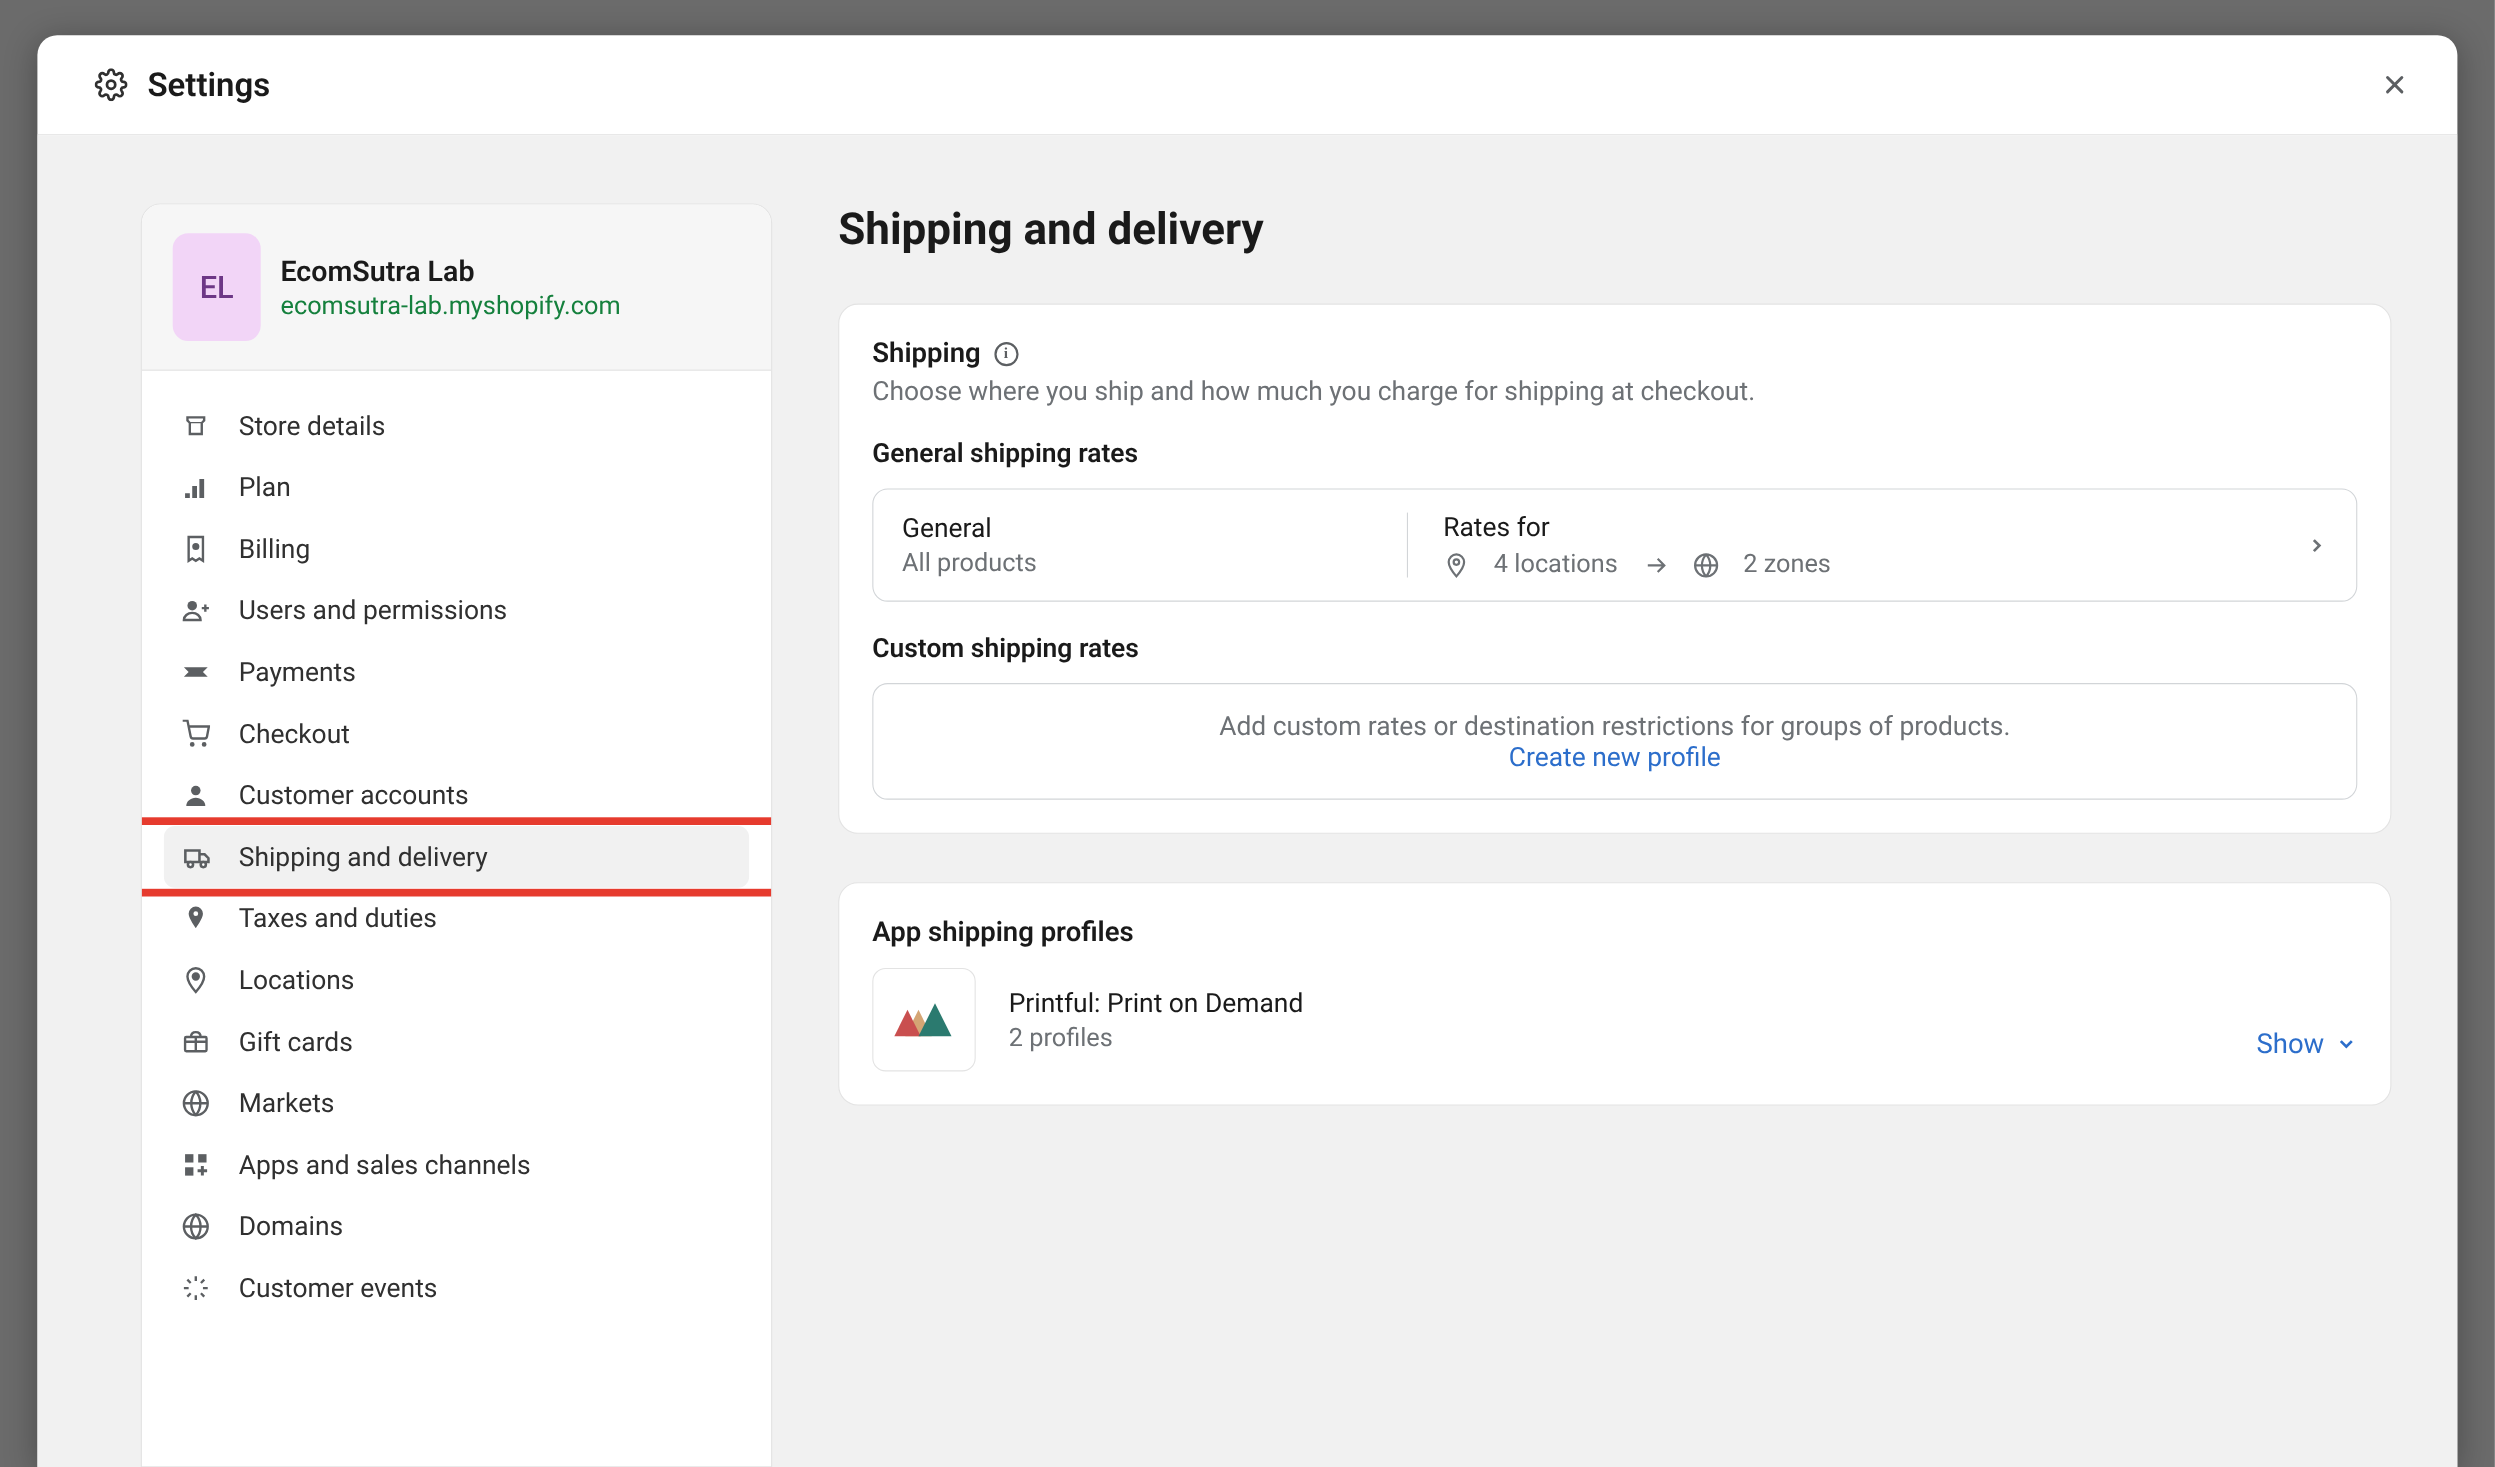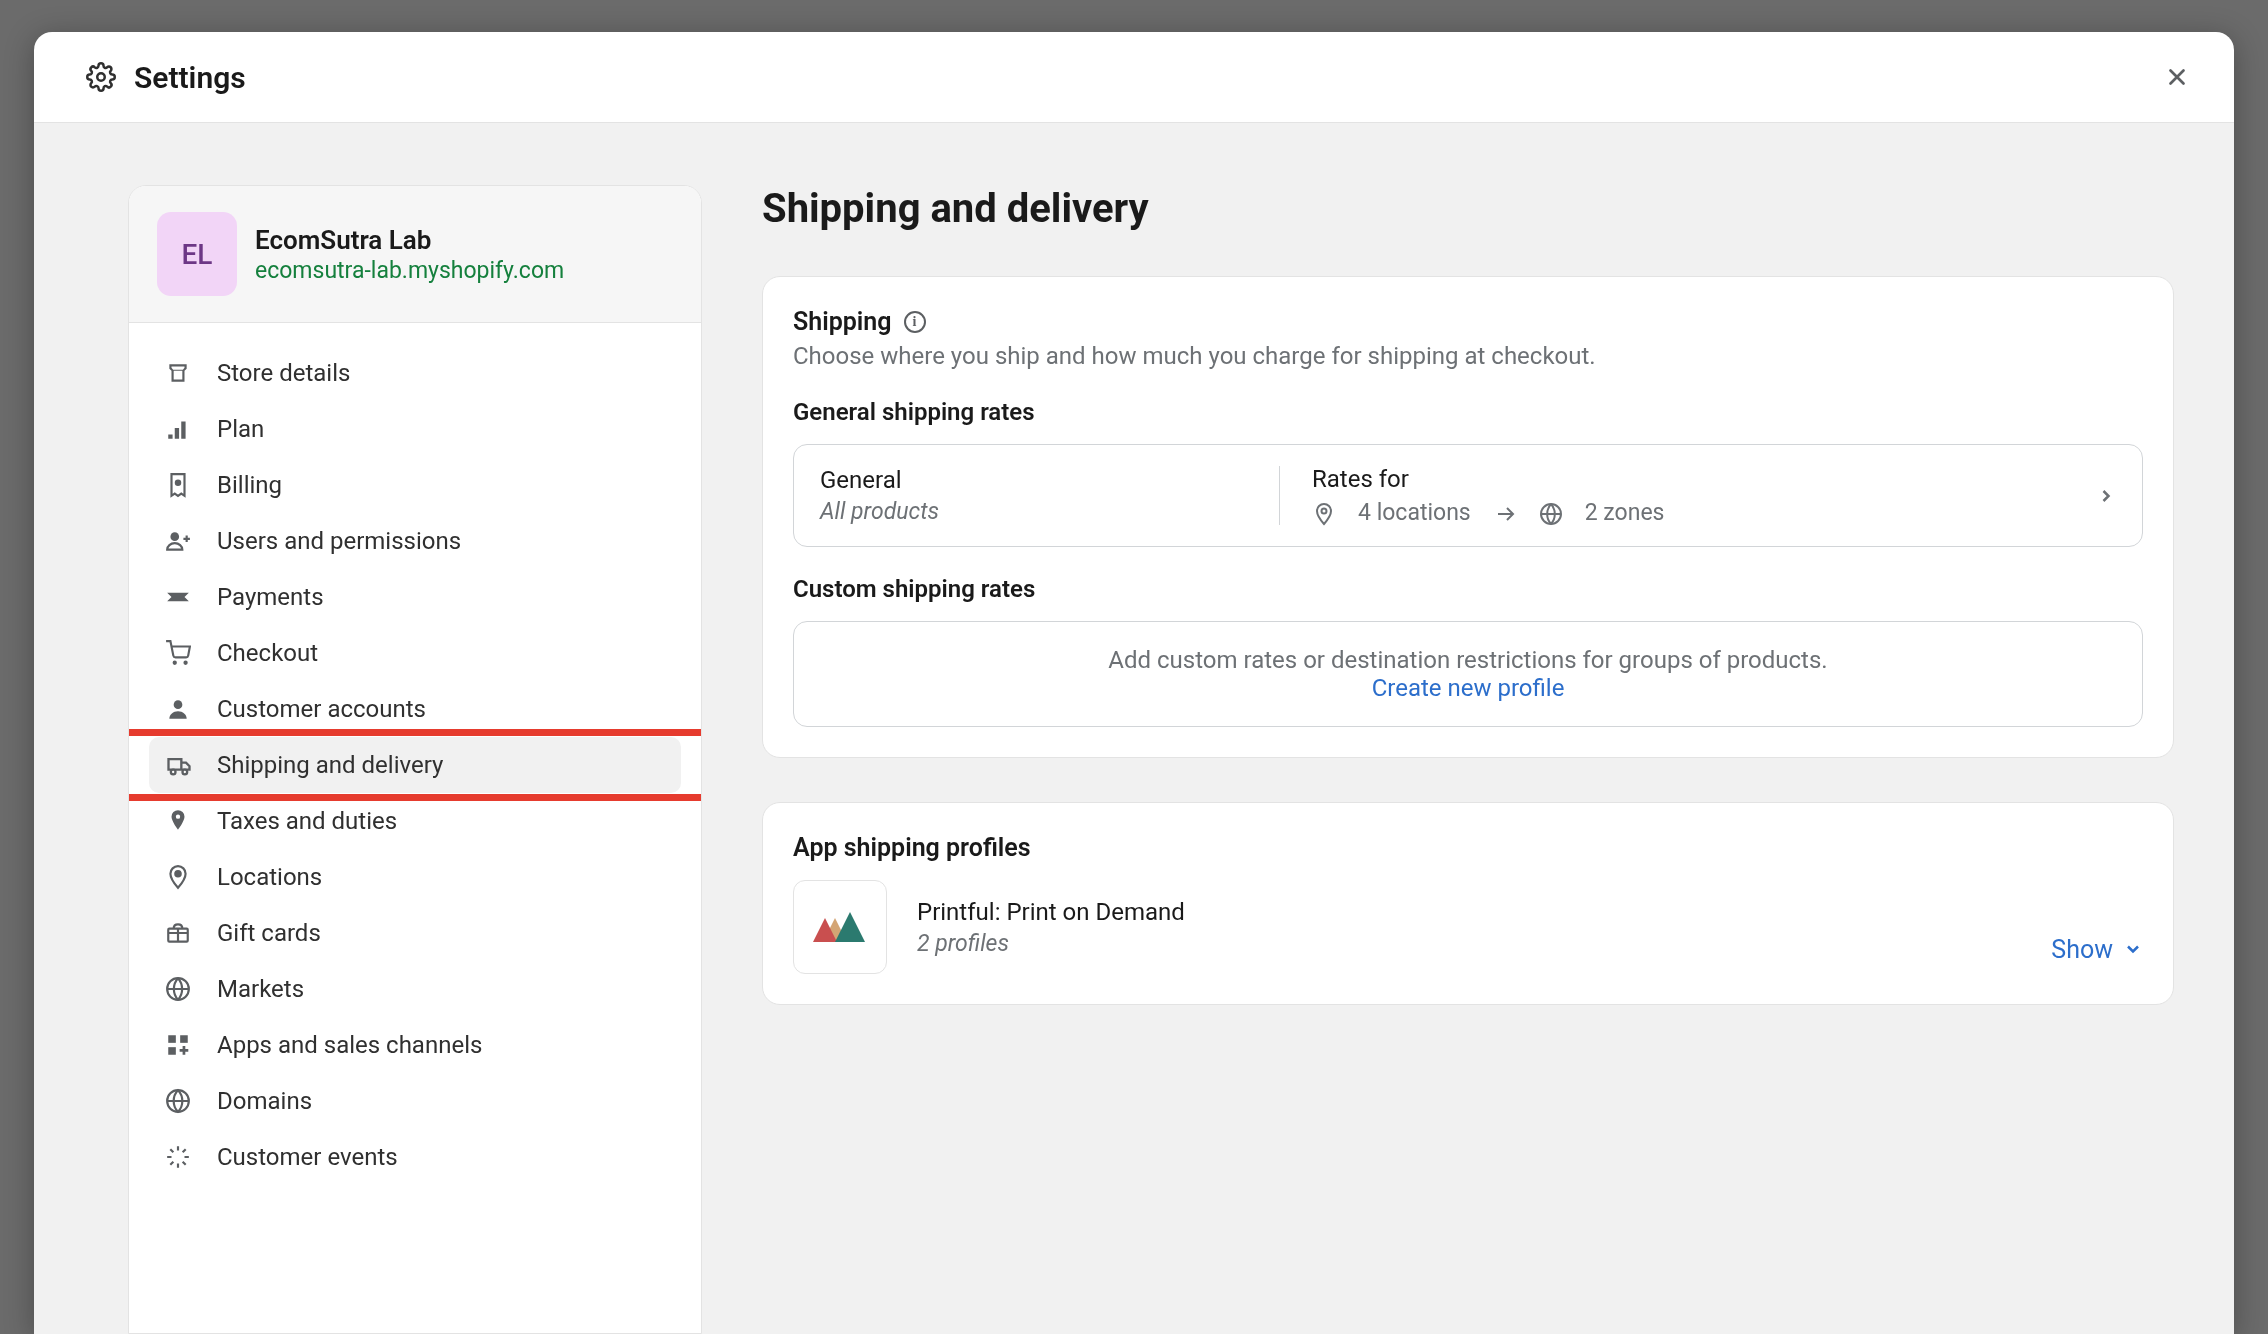--- a/index.html
+++ b/index.html
@@ -48,21 +48,21 @@
 }
 .store-card {
   display: flex;
   align-items: center;
   gap: 18px;
   padding: 26px 28px;
   background: #f6f6f6;
   border-bottom: 1px solid #e3e3e3;
 }
 .store-avatar {
-  width: 80px; height: 84px; border-radius: 14px;
+  width: 80px; height: 98px; border-radius: 14px;
   background: #f2d5f7; color: #6d3786;
   display: flex; align-items: center; justify-content: center;
   font-size: 28px; font-weight: 500;
 }
 .store-name { font-size: 26px; font-weight: 600; color: #1a1a1a; }
 .store-domain { font-size: 23px; color: #15803d; margin-top: 2px; }
 .nav { padding: 22px 20px 0 20px; display: flex; flex-direction: column; gap: 0; }
 .nav-item {
   display: flex; align-items: center; gap: 22px;
   padding: 14px 16px; border-radius: 10px;
@@ -99,21 +99,21 @@
   border-radius: 14px;
   padding: 20px 26px;
   display: flex;
   align-items: center;
   cursor: pointer;
   margin-bottom: 28px;
 }
 .profile-col1 { width: 460px; border-right: 1px solid #d2d5d8; }
 .profile-col2 { flex: 1; padding-left: 32px; }
 .profile-name { font-size: 24px; color: #1a1a1a; margin-bottom: 4px; }
-.profile-sub { font-size: 23px; color: #6d7175; font-style: italic; }
+.profile-sub { font-size: 23px; color: #6d7175; }
 .rates-row { display: flex; align-items: flex-end; gap: 22px; margin-top: 6px; font-size: 23px; color: #6d7175; }
 .chevron { color: #6d7175; font-size: 26px; }
 .custom-box {
   border: 1px solid #d2d5d8;
   border-radius: 14px;
   padding: 24px 26px;
   text-align: center;
 }
 .custom-text { font-size: 24px; color: #6d7175; }
 .link { color: #2c6ecb; font-size: 24px; cursor: pointer; display: inline-block; margin-top: 0; }

